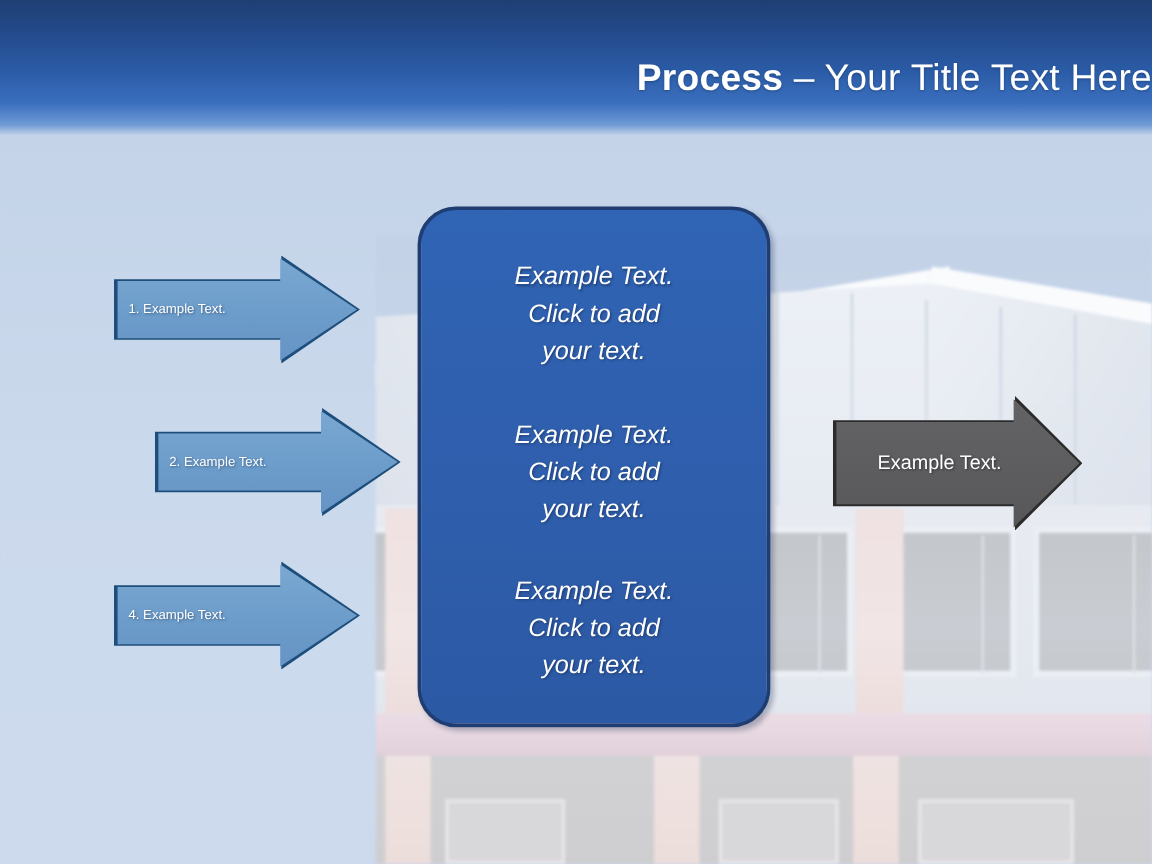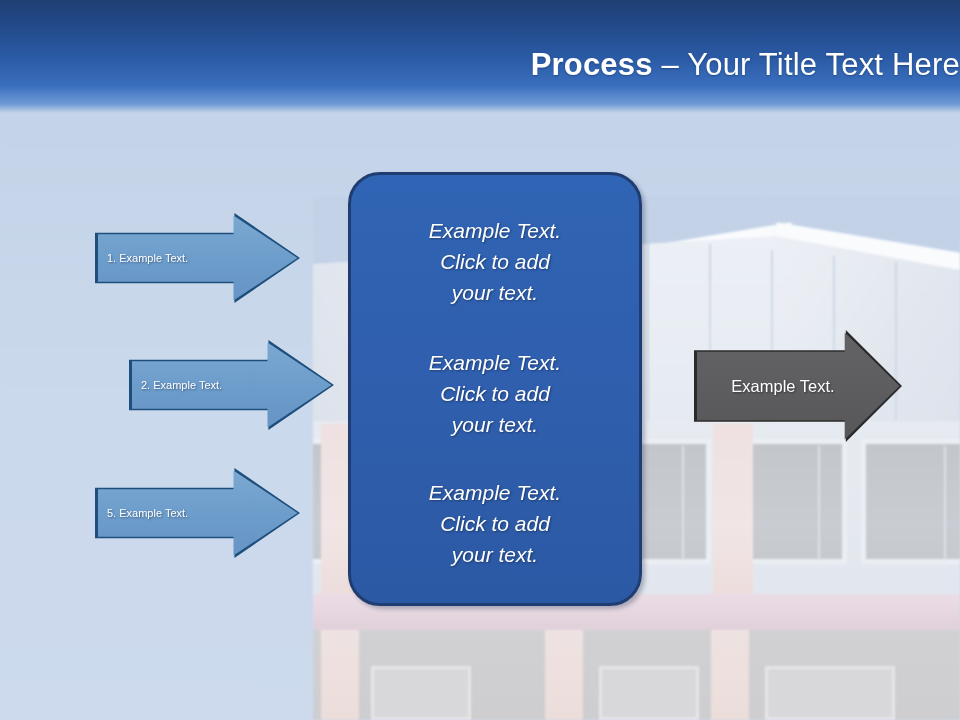--- a/index.html
+++ b/index.html
@@ -322,21 +322,21 @@
 
   <div class="arrow-blue" style="left:95px; top:340px;margin-left:34px;">
     <div class="outline"></div>
     <div class="fill"></div>
     <div class="label">2. Example Text.</div>
   </div>
 
   <div class="arrow-blue" style="left:95px; top:468px;">
     <div class="outline"></div>
     <div class="fill"></div>
-    <div class="label">5. Example Text.</div>
+    <div class="label">4. Example Text.</div>
   </div>
 
   <div class="center-panel">
     <div class="ptext b1">Example Text.
 Click  to add
 your text.</div>
     <div class="ptext b2">Example Text.
 Click  to add
 your text.</div>
     <div class="ptext b3">Example Text.

